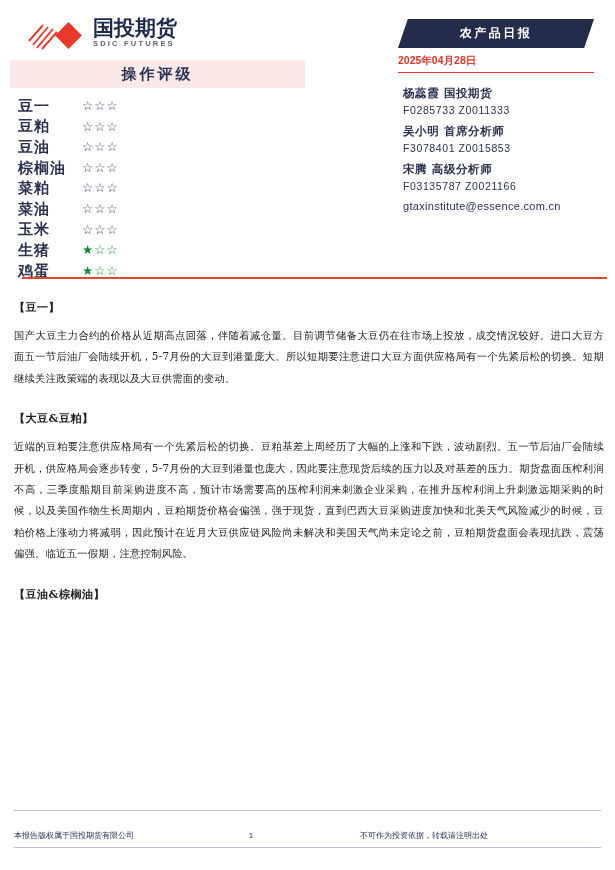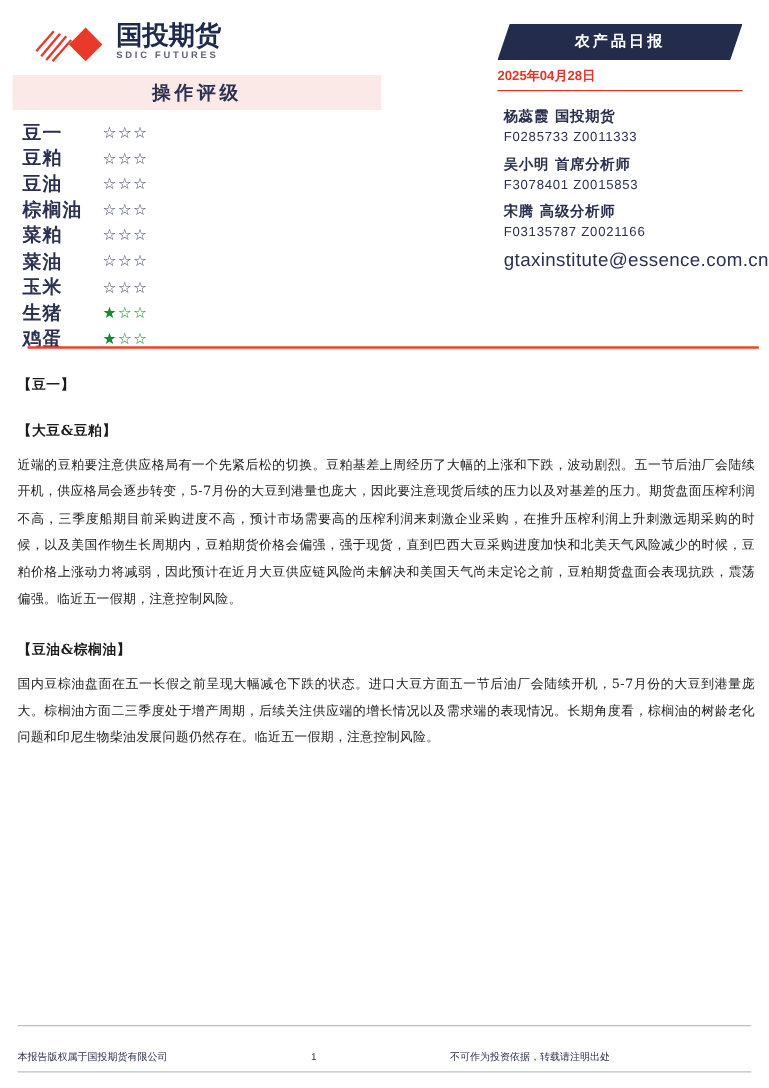--- a/index.html
+++ b/index.html
@@ -175,21 +175,21 @@
   .contact-phone {
     font-family: "Liberation Sans", sans-serif;
     font-size: 10.5px;
     color: #2b3150;
     letter-spacing: 0.6px;
     margin-top: 13px;
     margin-bottom: 9px;
   }
   .contact-email {
     font-family: "Liberation Sans", sans-serif;
-    font-size: 15px;
+    font-size: 11px;
     color: #2b3150;
     letter-spacing: 0.3px;
   }
 
   
   .header-rule {
     position: absolute;
     left: 22px;
     top: 277px;
     width: 585px;
@@ -221,21 +221,21 @@
     color: #1c1c1c;
     line-height: 2.08;
     text-align: justify;
     letter-spacing: 0.25px;
   }
 
   
   .footer {
     position: absolute;
     left: 0;
-    bottom: 18px;
+    bottom: 28px;
     width: 502px;
   }
   .footer-rule-top {
     position: absolute;
     left: 14px;
     top: -18px;
     width: 587px;
     height: 1px;
     background: #b9bfd0;
   }
@@ -359,28 +359,28 @@
       <div class="contact-code">F03135787  Z0021166</div>
       <div class="contact-email">gtaxinstitute@essence.com.cn</div>
     </div>
 
   <div class="header-rule"></div>
 </div>
 
 <div class="content" id="content">
     <div class="section">
       <div class="section-heading">【豆一】</div>
+      <div class="section-body">国产大豆主力合约的价格从近期高点回落，伴随着减仓量。目前调节储备大豆仍在往市场上投放，成交情况较好。进口大豆方面五一节后油厂会陆续开机，5-7月份的大豆到港量庞大。所以短期要注意进口大豆方面供应格局有一个先紧后松的切换。短期继续关注政策端的表现以及大豆供需面的变动。</div>
     </div>
     <div class="section">
       <div class="section-heading">【大豆&amp;豆粕】</div>
       <div class="section-body">近端的豆粕要注意供应格局有一个先紧后松的切换。豆粕基差上周经历了大幅的上涨和下跌，波动剧烈。五一节后油厂会陆续开机，供应格局会逐步转变，5-7月份的大豆到港量也庞大，因此要注意现货后续的压力以及对基差的压力。期货盘面压榨利润不高，三季度船期目前采购进度不高，预计市场需要高的压榨利润来刺激企业采购，在推升压榨利润上升刺激远期采购的时候，以及美国作物生长周期内，豆粕期货价格会偏强，强于现货，直到巴西大豆采购进度加快和北美天气风险减少的时候，豆粕价格上涨动力将减弱，因此预计在近月大豆供应链风险尚未解决和美国天气尚未定论之前，豆粕期货盘面会表现抗跌，震荡偏强。临近五一假期，注意控制风险。</div>
     </div>
     <div class="section">
       <div class="section-heading">【豆油&amp;棕榈油】</div>
-      <div class="section-body">国内豆棕油盘面在五一长假之前呈现大幅减仓下跌的状态。进口大豆方面五一节后油厂会陆续开机，5-7月份的大豆到港量庞大。棕榈油方面二三季度处于增产周期，后续关注供应端的增长情况以及需求端的表现情况。长期角度看，棕榈油的树龄老化问题和印尼生物柴油发展问题仍然存在。临近五一假期，注意控制风险。</div>
     </div>
   </div>
 
 <div class="footer">
   <div class="footer-rule-top"></div>
   <div class="footer-inner">
     <span class="footer-left">本报告版权属于国投期货有限公司</span>
     <span class="footer-center">1</span>
     <span class="footer-right">不可作为投资依据，转载请注明出处</span>
   </div>

